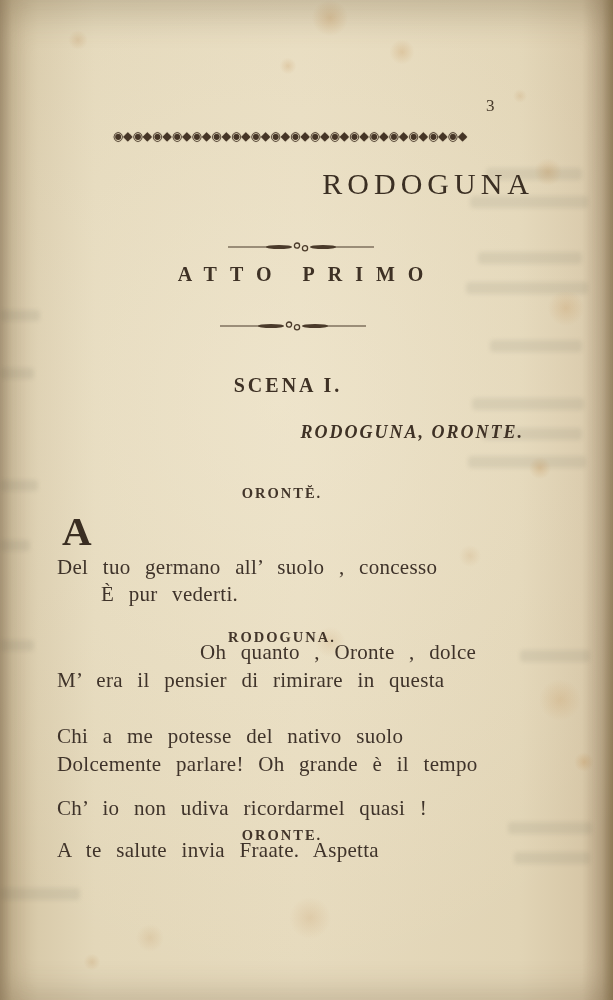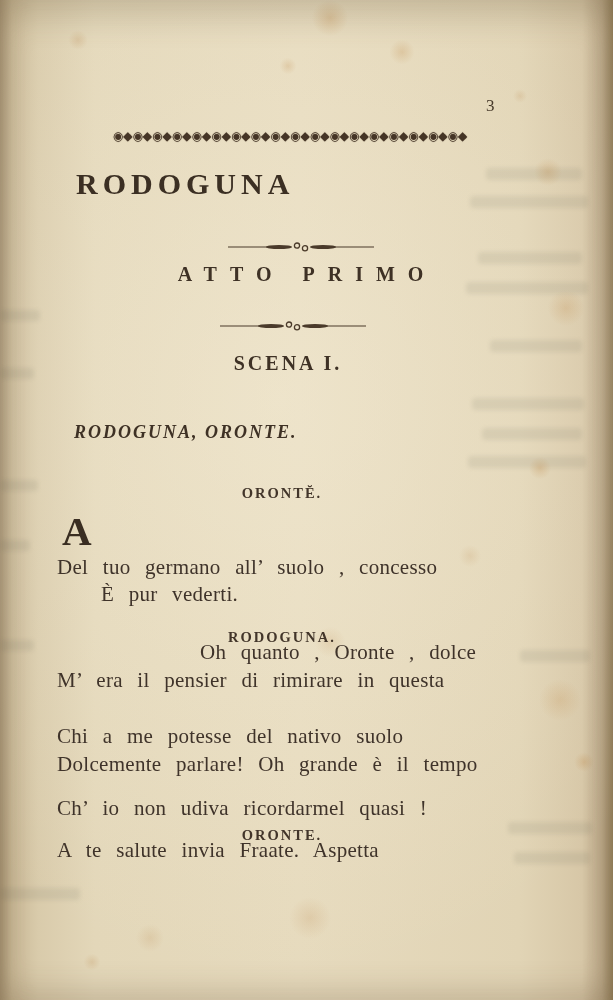--- a/index.html
+++ b/index.html
@@ -39,39 +39,39 @@
   
   .ghost{position:absolute;background:rgba(106,104,92,0.12);border-radius:4px;filter:blur(2.2px);pointer-events:none;}
   .abs{position:absolute;}
   .pagenum{left:486px;top:96px;font-size:17px;letter-spacing:1px;color:#473a2b;}
   .ornament-row{
     left:72px;top:129px;width:436px;text-align:center;
     font-family:"DejaVu Sans",sans-serif;font-size:12px;letter-spacing:0px;
     color:#453526;white-space:nowrap;text-shadow:0 0 1px rgba(70,53,38,0.6);
   }
   .title{
-    left:57px;top:167px;width:450px;text-align:left;
-    font-size:30px;font-weight:bold;letter-spacing:5px;color:#3b2f23;
+    left:65px;top:167px;width:450px;text-align:right;
+    font-size:30px;font-weight:normal;letter-spacing:5px;color:#3b2f23;
     transform:translateX(19px);
   }
   .rule{left:57px;width:450px;text-align:center;}
   .rule-1{top:237px;transform:translateX(19px);}
   .rule-2{top:316px;transform:translateX(11px);}
   .act{
     left:57px;top:263px;width:450px;text-align:center;
     font-size:20px;font-weight:600;letter-spacing:13px;color:#3e3125;
     transform:translateX(25px);
   }
   .scene{
-    left:57px;top:352px;width:450px;text-align:center;
+    left:57px;top:374px;width:450px;text-align:center;
     font-size:20px;font-weight:600;letter-spacing:3px;color:#3e3125;
     transform:translateX(6px);
   }
   .characters{
-    left:57px;top:422px;width:450px;text-align:left;
+    left:57px;top:422px;width:450px;text-align:right;
     font-size:18px;font-weight:bold;font-style:italic;letter-spacing:2px;color:#3e3125;
     transform:translateX(17px);
   }
   .speaker{
     left:57px;width:450px;text-align:center;
     font-size:14.5px;font-weight:600;letter-spacing:2px;color:#42352a;margin-top:16px;
   }
   .spk-first{top:469px;}
   .spk-1{top:613px;}
   .spk-2{top:811px;}

